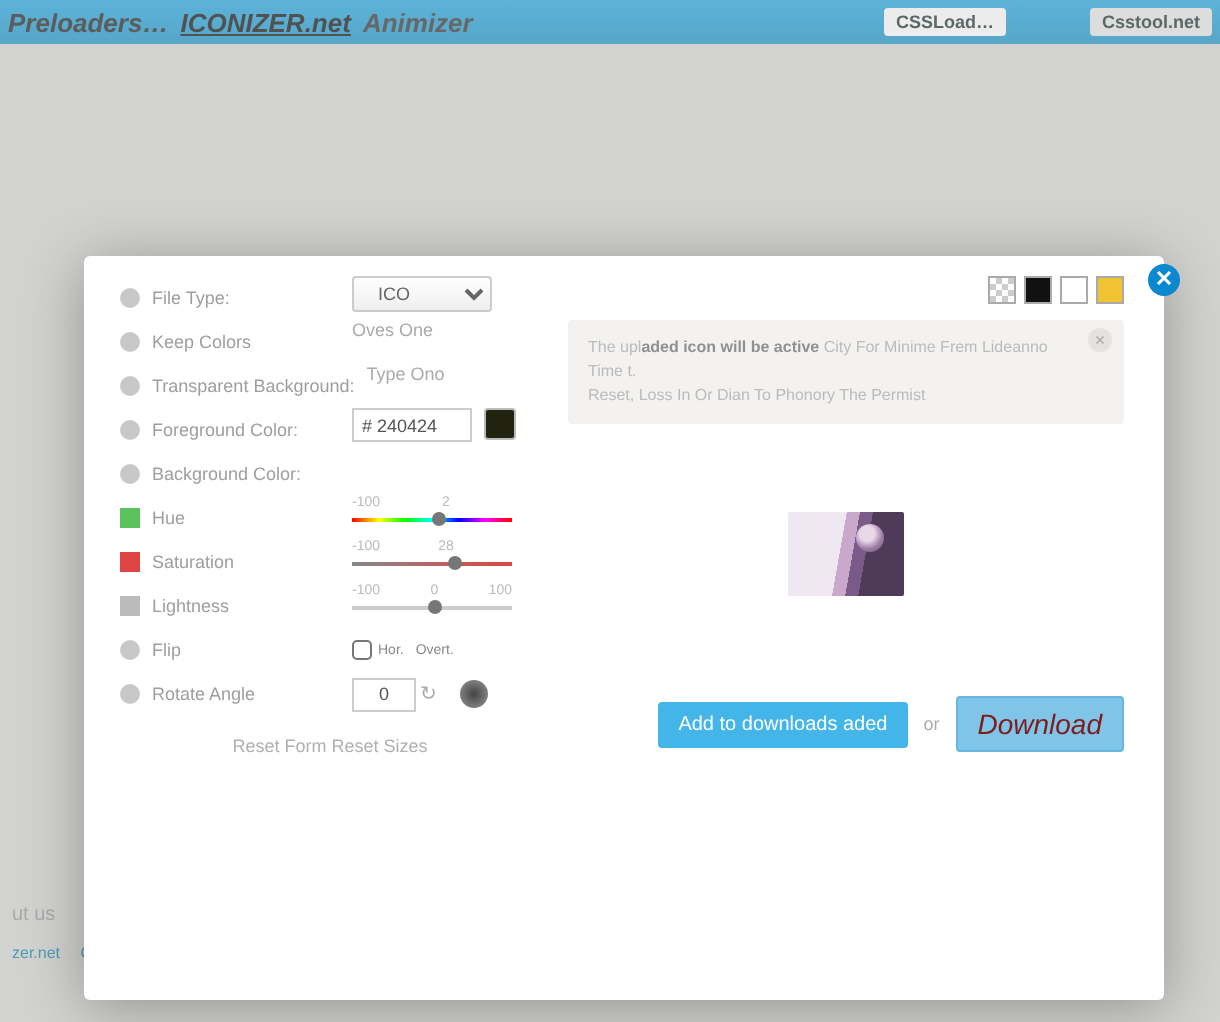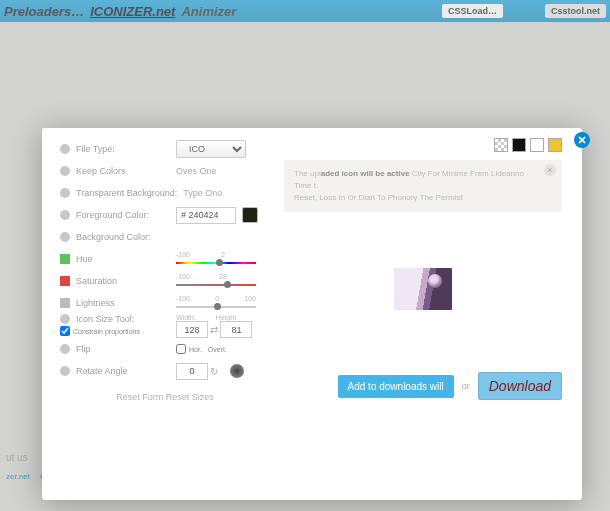--- a/index.html
+++ b/index.html
@@ -18,21 +18,21 @@
 .logo-bg .txt{font-size:20px;color:#788;letter-spacing:1px}
 .logo-bg .net{font-size:10px;color:#9aa}
 .footer-links{position:absolute;top:450px;left:6px;font-size:8px;color:#999}
 .footer-links a{color:#0a84b0;margin-right:8px}
 .ab{position:absolute;top:430px;left:6px;font-size:10px;color:#999}
 .overlay{position:absolute;inset:0;background:rgba(200,200,200,.35)}
 .modal{position:absolute;left:42px;top:128px;width:540px;height:372px;background:#fff;border-radius:3px;box-shadow:0 4px 30px rgba(0,0,0,.3);padding:10px 18px 8px}
 .close-x{position:absolute;right:-8px;top:4px;width:16px;height:16px;border-radius:50%;background:#0a88d0;color:#fff;font-size:11px;line-height:16px;text-align:center;cursor:pointer;font-weight:bold}
 .body{display:flex;gap:14px}
 .left{width:210px;font-size:9px;color:#9e9e9e}
-.row{display:flex;align-items:center;min-height:22px;gap:6px}
+.row{display:flex;min-height:22px;gap:6px}
 .row .lbl{display:flex;align-items:center;gap:6px;width:110px}
 .ic{width:10px;height:10px;border-radius:50%;background:#c8c8c8;flex:0 0 auto}
 .ic.sq{border-radius:0}
 .ic.green{background:#5cc25c}
 .ic.red{background:#d44}
 .ic.gray{background:#bbb}
 select{font-size:9px;border:1px solid #ccc;background:linear-gradient(#fff,#eee);padding:2px 18px 2px 8px;border-radius:2px;color:#666;width:70px;height:18px}
 input[type=text]{font-size:9px;border:1px solid #ccc;padding:2px 4px;width:60px;height:17px;color:#555}
 .sw{width:16px;height:16px;border:1px solid #bbb;border-radius:2px;background:#221}
 .val{color:#aaa;font-size:9px}
@@ -187,43 +187,20 @@
               <span>0</span>
               <span>100</span>
             </div>
           <div class="slider">
               <div class="track"></div>
               <div class="knob" style="left:48%"></div>
             </div>
         </div>
       </div>
 
-      <div class="row" style="align-items:flex-start">
-        <div class="lbl" style="flex-direction:column;align-items:flex-start;gap:2px">
-          <div style="display:flex;gap:6px;align-items:center">
-              <span class="ic"></span>
-              <span>Icon Size Tool:</span>
-            </div>
-          <label class="cb">
-              <input type="checkbox" checked="" style="">
-              <span>Constrain proportions</span>
-            </label>
-        </div>
-        <div>
-          <div class="slider-lbls" style="justify-content:flex-start;gap:20px">
-              <span>Width:</span>
-              <span>Height</span>
-            </div>
-          <div class="numbox">
-            <input type="text" value="128" style="">
-            <span class="lock">⇄</span>
-            <input type="text" value="81" style="">
-          </div>
-        </div>
-      </div>
 
       <div class="row">
         <div class="lbl">
             <span class="ic"></span>
             <span>Flip</span>
           </div>
         <label class="cb">
             <input type="checkbox" style="">
             <span>Hor.</span>
           </label>
@@ -260,19 +237,19 @@
         <div class="xsm">×</div>
         <span>The upl</span><span class="hl">aded icon will be active</span><span> City For Minime Frem Lideanno Time t.</span><br>
         <span>Reset,</span> <a style="color:#bbb">Loss In Or Dian To Phonory The Permist</a>
       </div>
 
       <div class="canvas">
         <div class="img"></div>
       </div>
 
       <div class="actions">
-        <button class="btn-cart">Add to downloads will</button>
+        <button class="btn-cart">Add to downloads aded</button>
         <span class="or">or</span>
         <button class="btn-dl">Download</button>
       </div>
     </div>
   </div>
 </div>
 
 </body></html>

